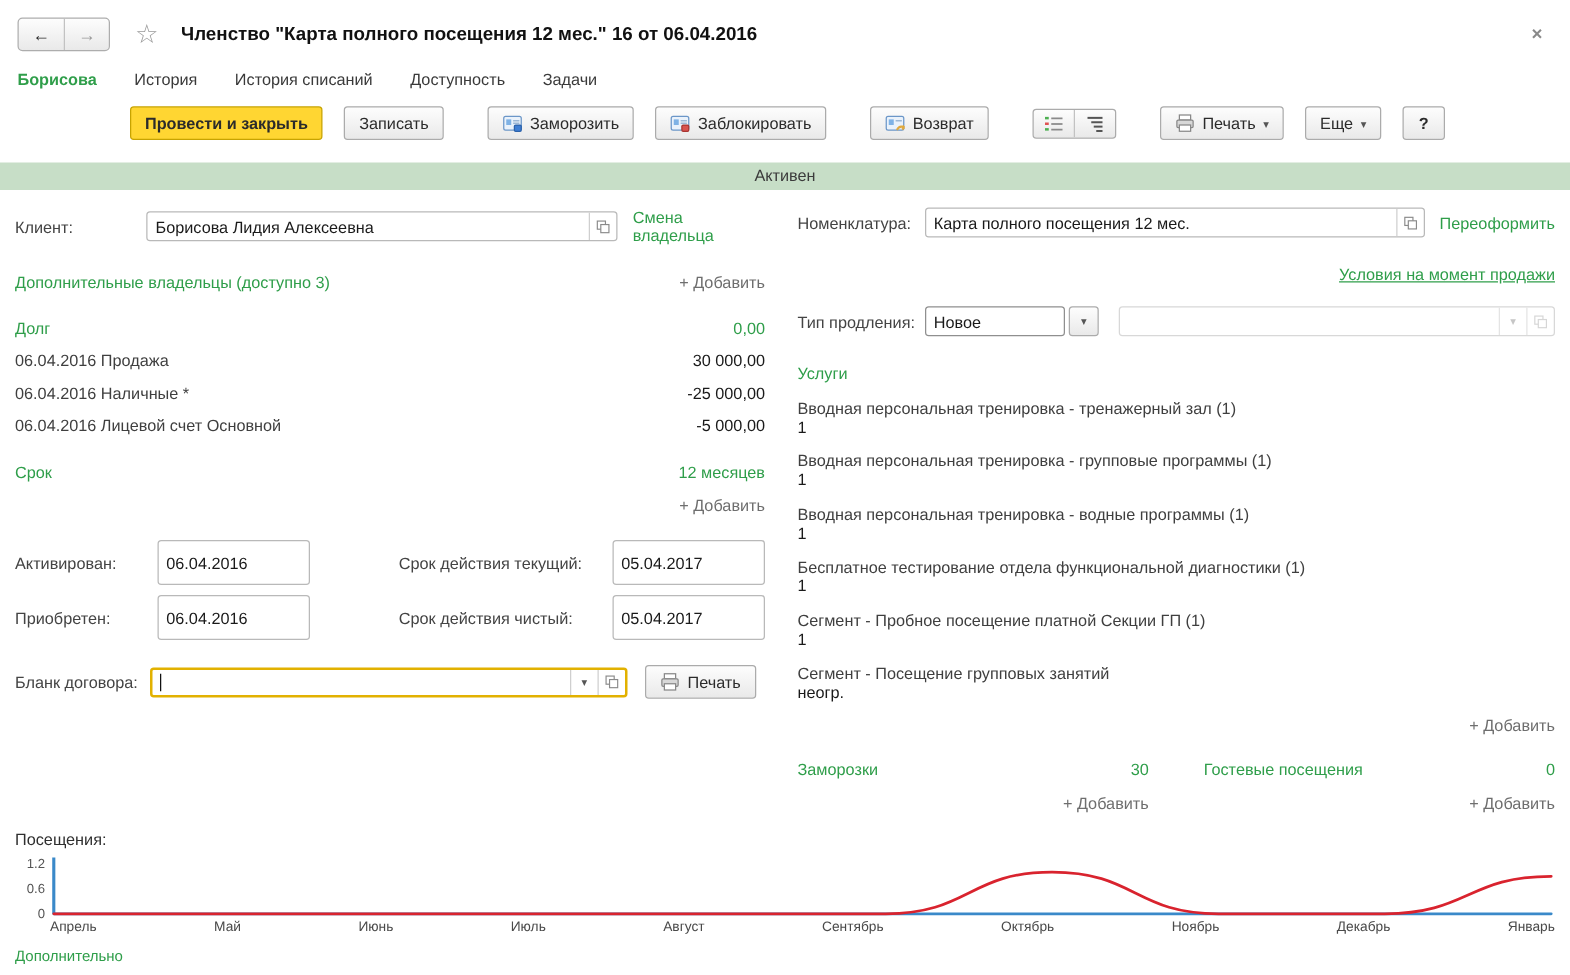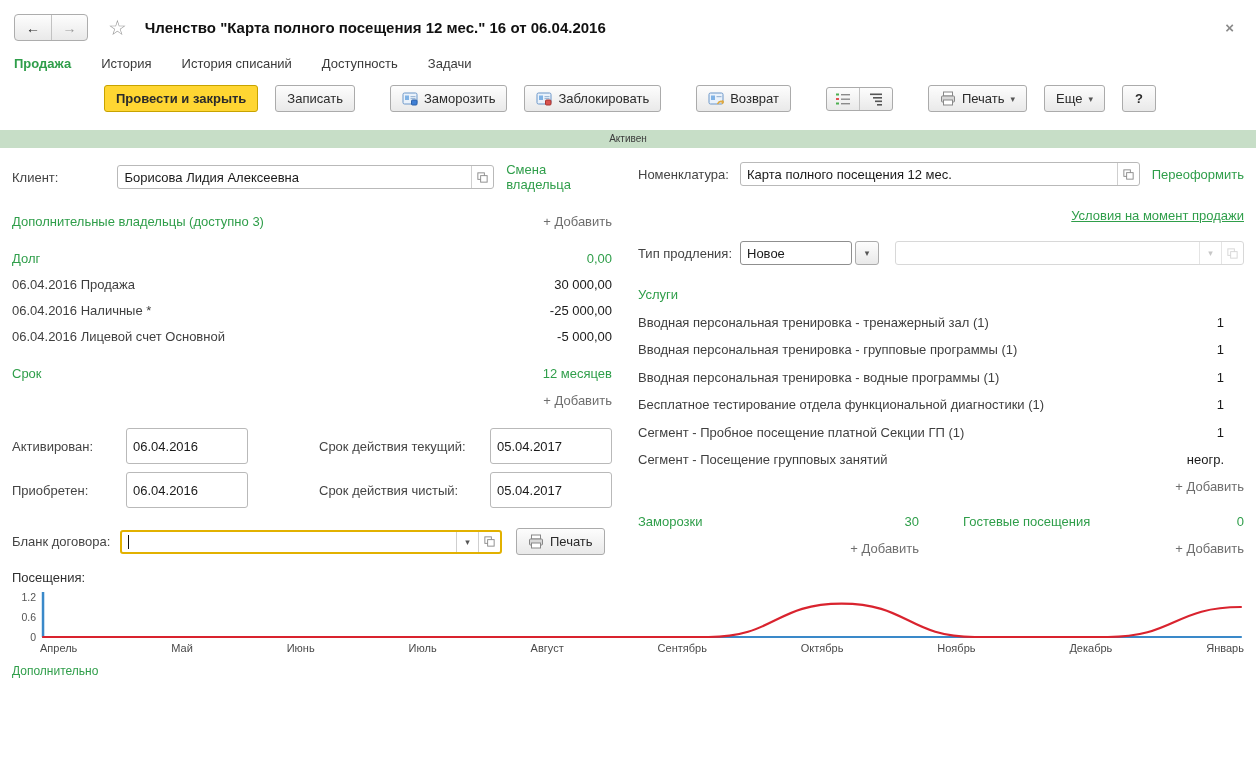--- a/index.html
+++ b/index.html
@@ -37,21 +37,21 @@
   }
   .btn.primary { background:#ffd632; border-color:#c7a300; font-weight:bold; }
   .btn .caret-down { font-size:9px; color:#555; }
   .grp { margin-left:18px; }
   .iconpair { display:flex; border:1px solid #ababab; border-radius:3px; overflow:hidden; background:linear-gradient(#fdfdfd,#e9e9e9); margin-left:18px; }
   .iconpair button { border:none; background:transparent; padding:4px 8px; cursor:pointer; display:flex; align-items:center; }
   .iconpair button + button { border-left:1px solid #c2c2c2; }
   .btn.help { padding:5px 12px; font-weight:bold; }
 
   
-  .statusbar { background:#c7dec7; color:#3c3c3c; text-align:center; padding:3px 0 4px 0; margin-top:8px; font-size:10px; }
+  .statusbar { background:#c7dec7; color:#3c3c3c; text-align:center; padding:3px 0 4px 0; margin-top:8px; font-size:13px; }
 
   
   .main { display:grid; grid-template-columns:600px 1fr; column-gap:26px; padding:14px 12px 0 12px; }
   .frow { display:flex; align-items:center; }
   .lbl { color:#444; white-space:nowrap; }
   .spread { display:flex; justify-content:space-between; align-items:center; }
 
   .field { display:flex; align-items:center; border:1px solid #b9b9b9; border-radius:3px; background:#fff; height:24px; }
   .field input { border:none; outline:none; flex:1; min-width:0; padding:0 6px; font:inherit; height:100%; background:transparent; color:#1a1a1a; }
   .fbtn { width:22px; align-self:stretch; display:flex; align-items:center; justify-content:center; border-left:1px solid #cfcfcf; cursor:pointer; background:transparent; }
@@ -63,21 +63,21 @@
   .sec-h { margin-top:22px; }
   .debt-row { display:flex; justify-content:space-between; margin-top:11px; color:#3f3f3f; }
   .debt-row .amt { color:#1a1a1a; }
   .add-right { display:flex; justify-content:flex-end; margin-top:12px; }
 
   .dates { display:grid; grid-template-columns:106px 122px 1fr 163px 122px; column-gap:5px; row-gap:13px; align-items:center; margin-top:20px;gap:8px; }
   .dates .field { height:36px; }
 
   .contract-row { display:flex; align-items:center; margin-top:20px; }
 
-  .srow { display:flex; justify-content:space-between; margin-top:12.5px; color:#3f3f3f; padding-right:20px; }
+  .srow { display:flex; justify-content:space-between; margin-top:12.5px; color:#3f3f3f; padding-right:20px;flex-direction:column; }
   .srow .val { color:#1a1a1a; }
   .twocol { display:grid; grid-template-columns:1fr 1fr; column-gap:44px; margin-top:20px; }
 
   
   .chart-section { padding:0 12px; margin-top:14px; }
   .chart-title { color:#2f2f2f; margin-bottom:4px; }
   .chart-body { display:flex; }
   .yticks { width:28px; position:relative; height:52px; }
   .yticks span { position:absolute; right:4px; font-size:10.5px; color:#555; }
   .plot { flex:1; }
@@ -93,21 +93,21 @@
   <div class="navpair">
     <button>←</button>
     <button>→</button>
   </div>
   <span class="star">☆</span>
   <h1 class="wintitle">Членство "Карта полного посещения 12 мес." 16 от 06.04.2016</h1>
   <button class="closebtn">×</button>
 </header>
 
 <nav class="tabs">
-  <span class="tab active">Продажа</span>
+  <span class="tab active">Борисова</span>
   <span class="tab">История</span>
   <span class="tab">История списаний</span>
   <span class="tab">Доступность</span>
   <span class="tab">Задачи</span>
 </nav>
 
 <div class="toolbar">
   <button class="btn primary">Провести и закрыть</button>
   <button class="btn">Записать</button>
 

